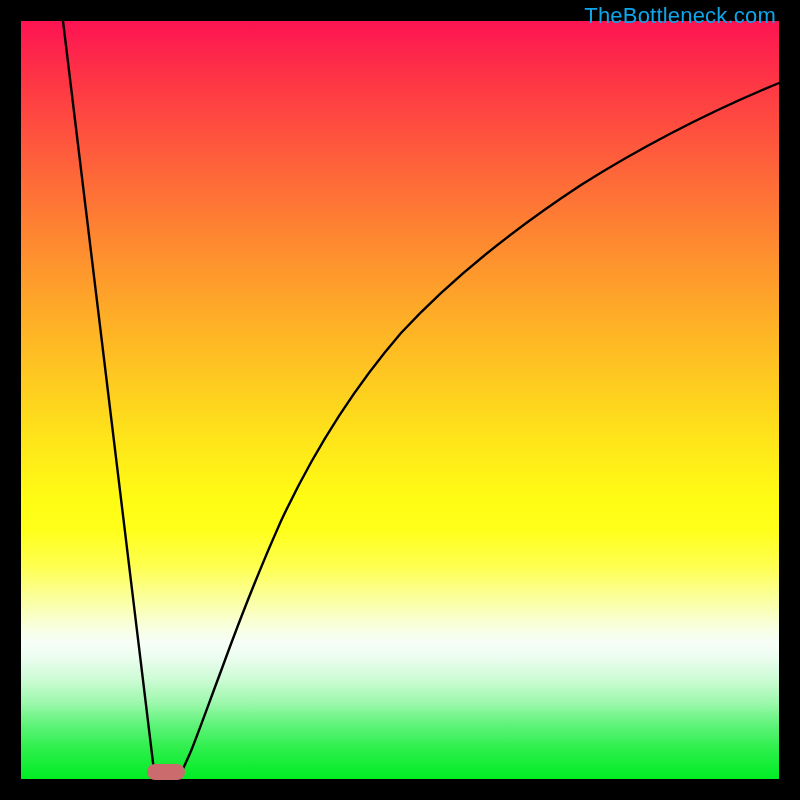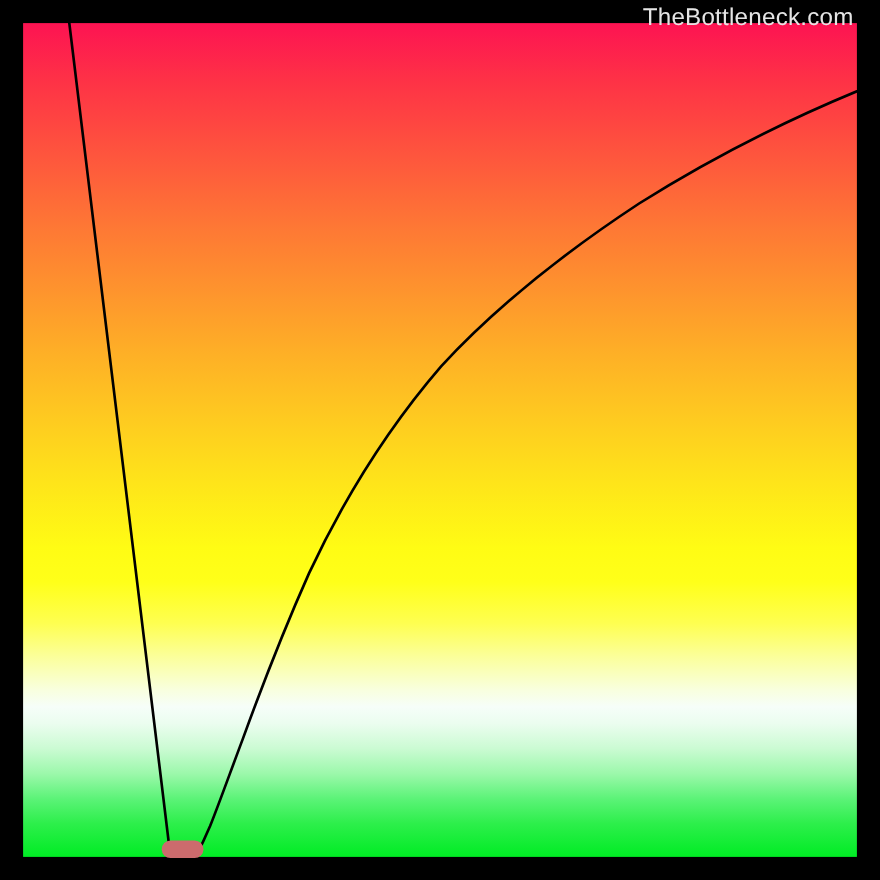--- a/index.html
+++ b/index.html
@@ -41,21 +41,21 @@
     position: absolute;
     background: #cc6b6d;
     border-radius: 9px;
   }
   .watermark {
     position: absolute;
     top: 3px;
     right: 24px;
     font-family: Arial, Helvetica, sans-serif;
     font-size: 22px;
-    color: #e5e5e5;
+    color: #0ea5e9;
     letter-spacing: 0.2px;
   }
 </style>
 </head>
 <body>
 
 <div class="plot-area">
   <svg class="curve" viewBox="0 0 758 758" preserveAspectRatio="none">
     <path d="M 42 0 L 134 758" stroke="#000" stroke-width="2.4" fill="none" stroke-linecap="round"></path>
     <path d="M 157 758

